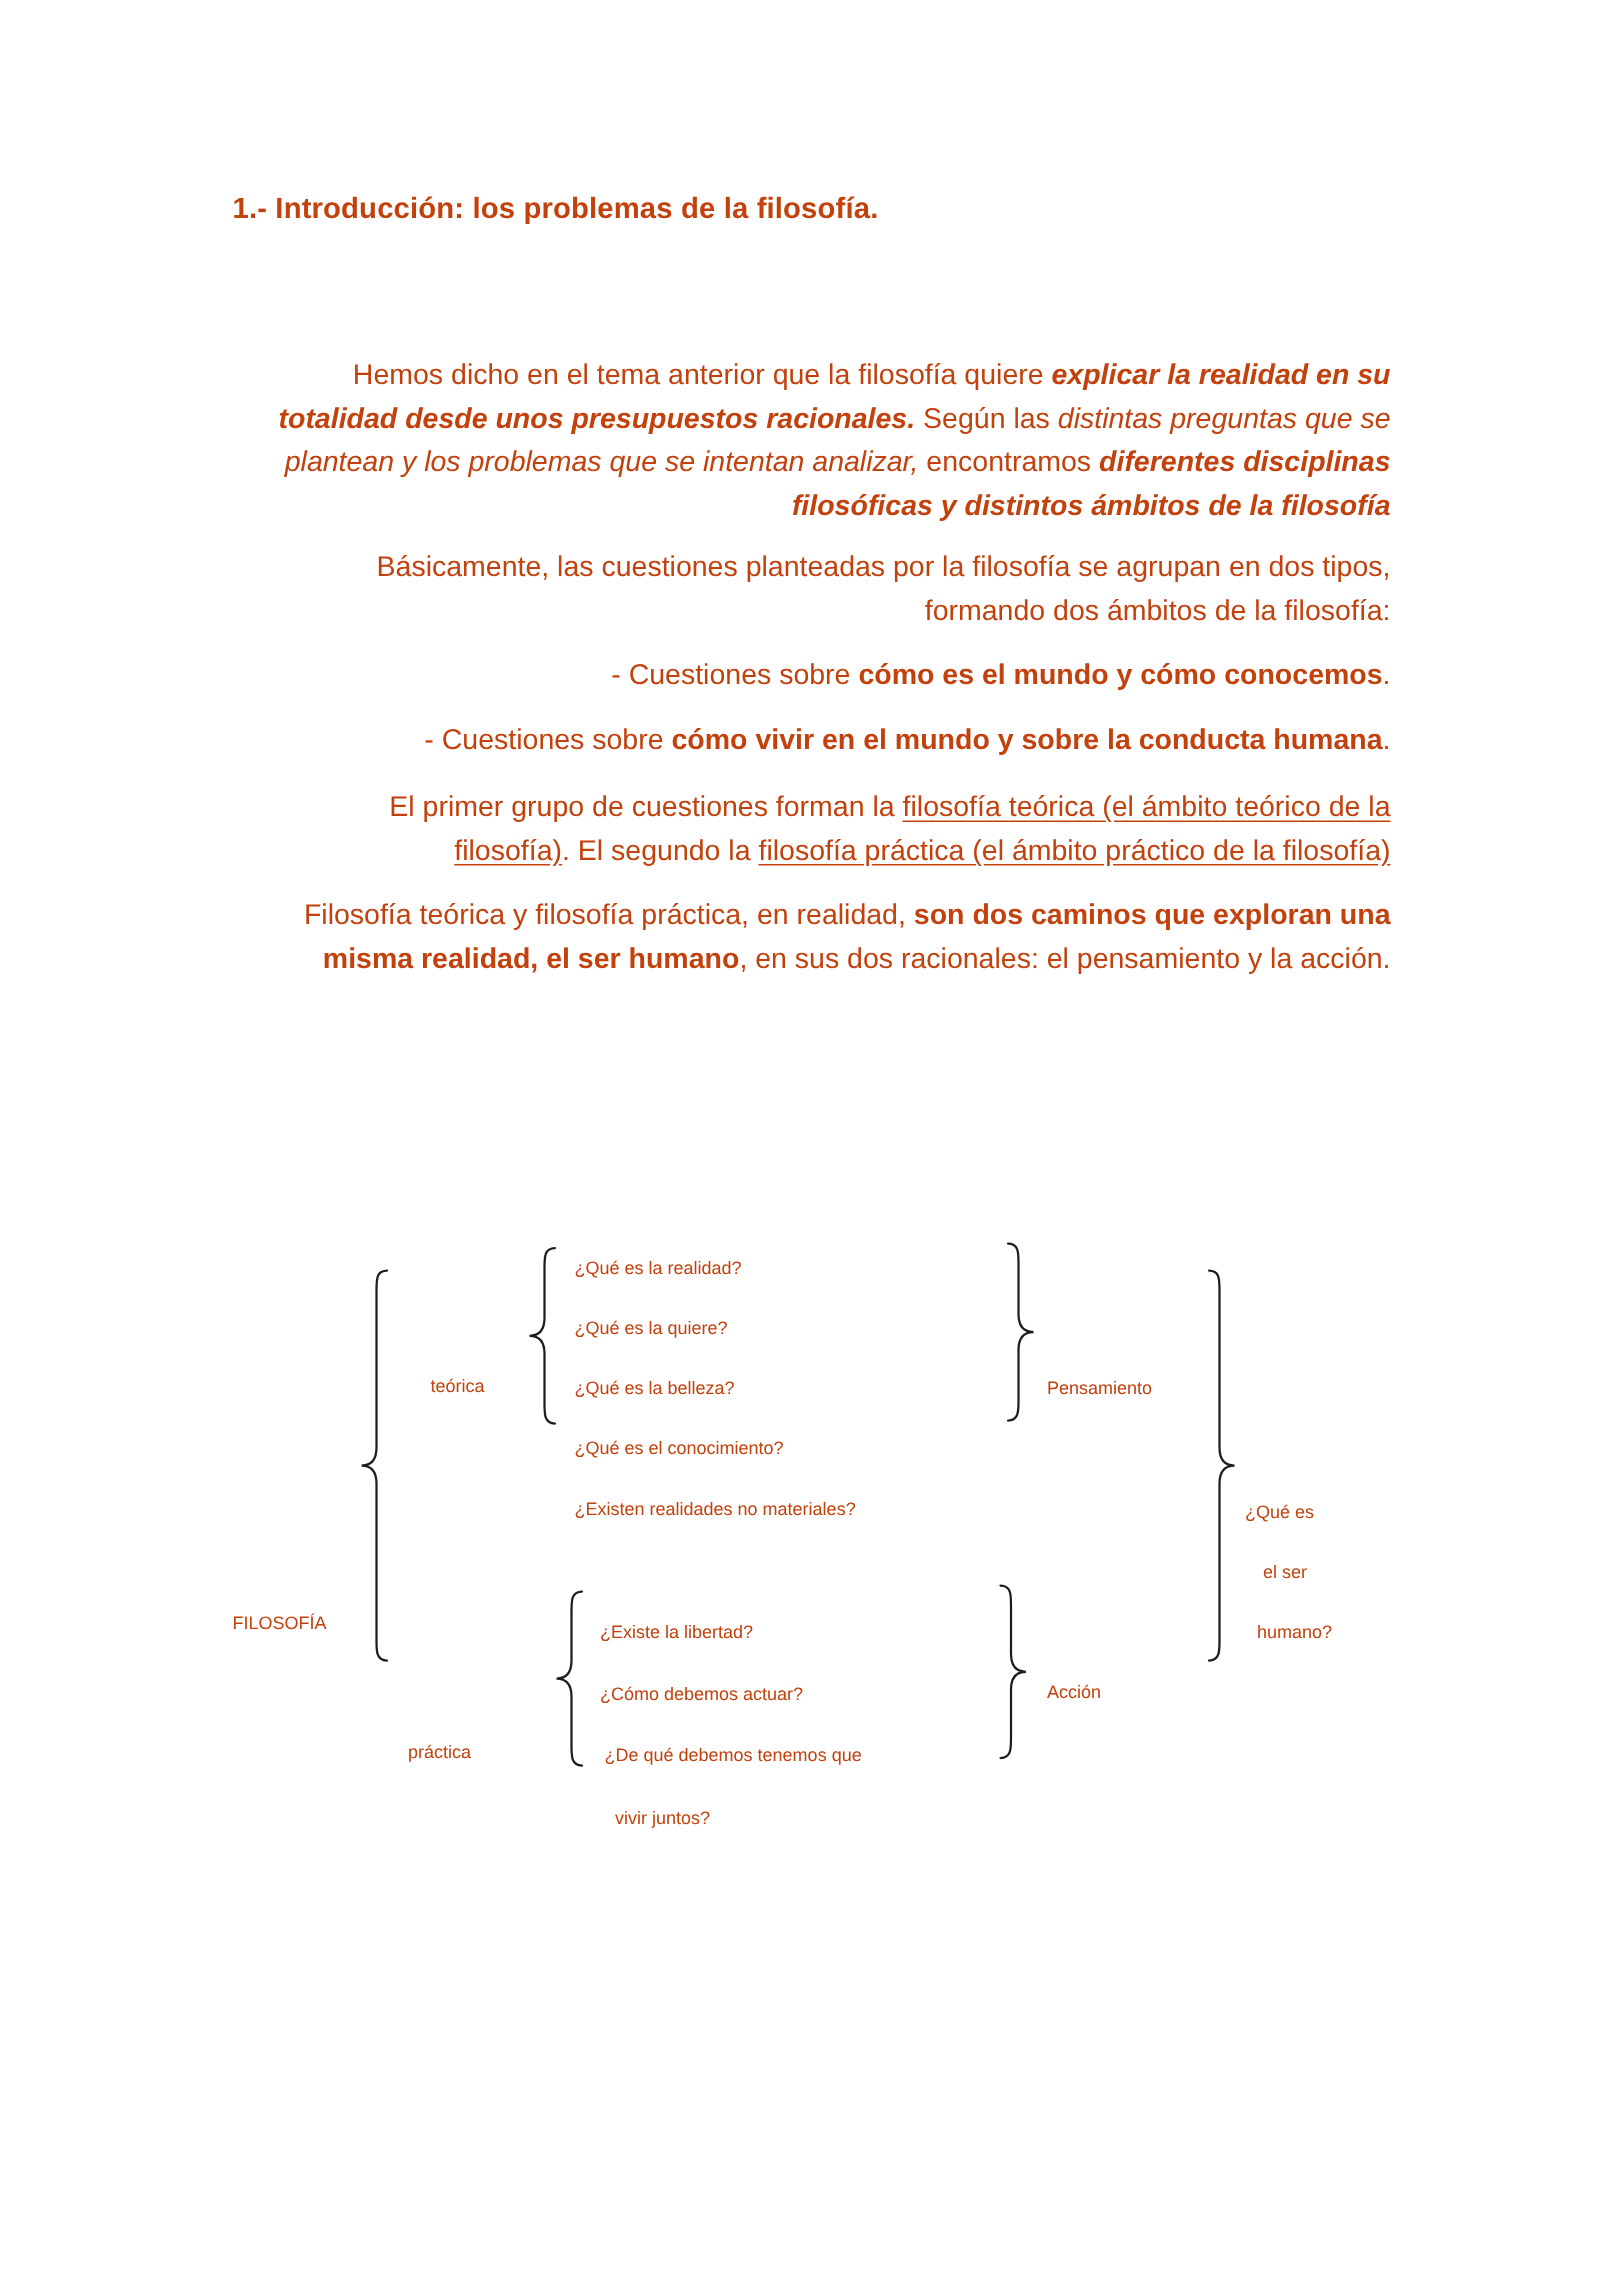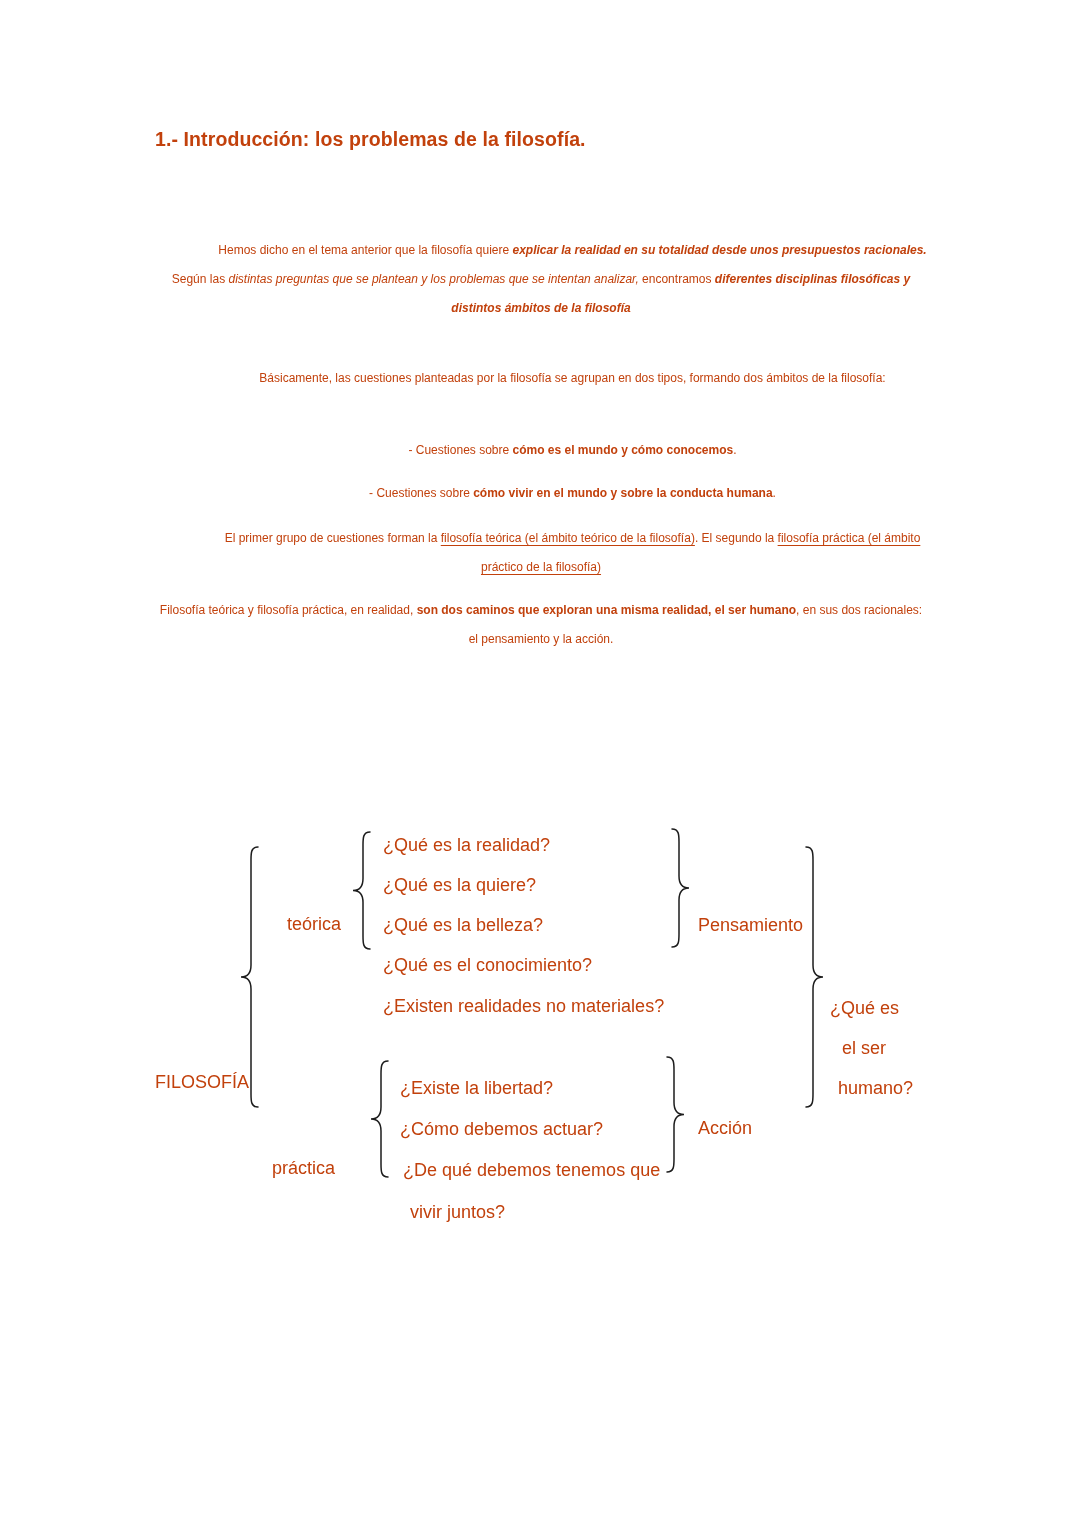--- a/index.html
+++ b/index.html
@@ -20,30 +20,30 @@
     margin:0;
     font-size:19.5px;
     font-weight:bold;
     letter-spacing:0.1px;
   }
   .para{
     position:absolute;
     left:155px;
     width:772px;
     margin:0;
-    font-size:12px;
+    font-size:19px;
     line-height:29px;
-    text-align:center;
+    text-align:right;
   }
   .indent{text-indent:63px;}
   .bullet{left:218px;width:709px;}
   .u{text-decoration:underline;text-underline-offset:3px;}
   .dlabel,.dq{
     position:absolute;
-    font-size:18px;
+    font-size:12px;
     line-height:26px;
     white-space:nowrap;
   }
   .brace{position:absolute;display:block;}
   .brace path{fill:none;stroke:#1d1d1d;stroke-width:1.5;stroke-linecap:round;}
 </style>
 </head>
 <body>
 
 <div class="page">

